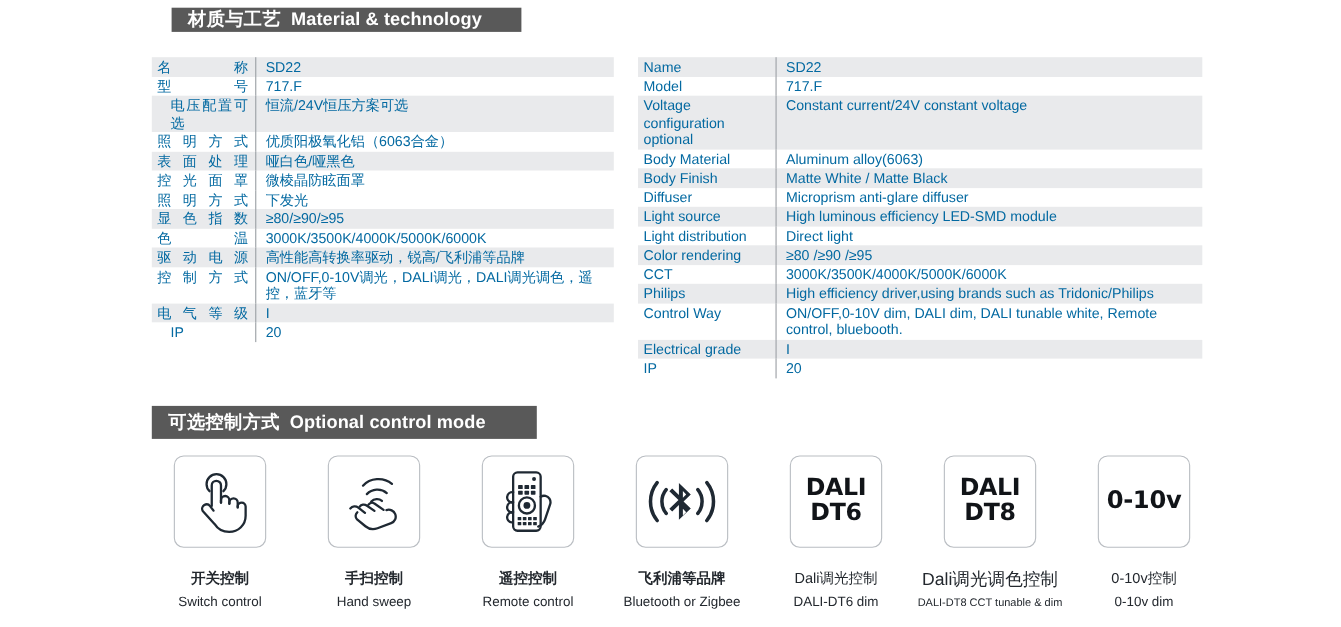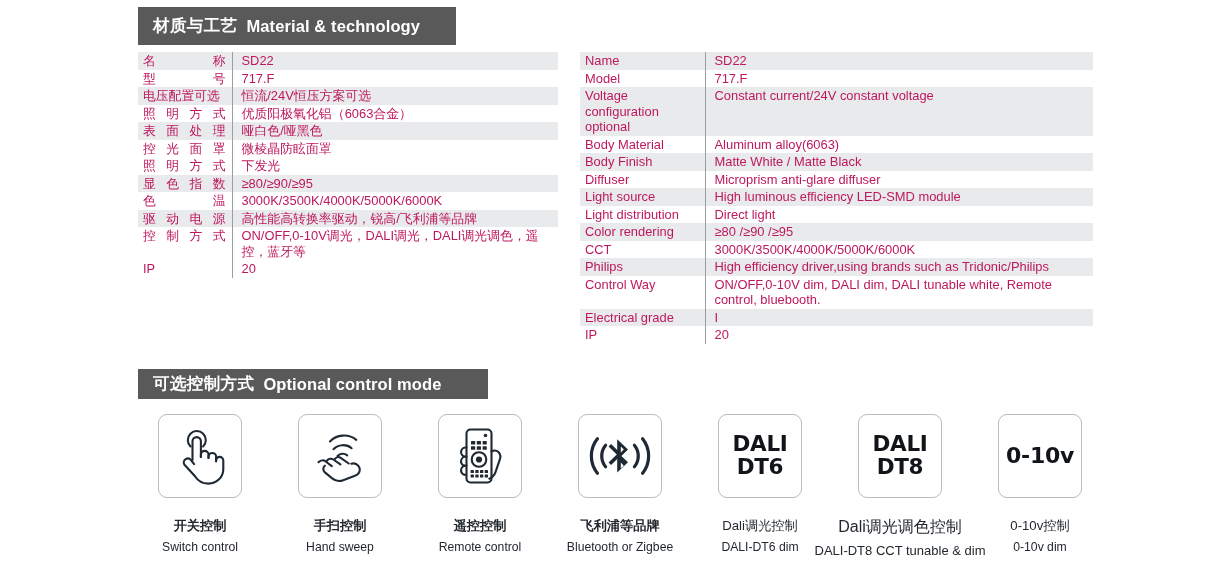--- a/index.html
+++ b/index.html
@@ -33,23 +33,23 @@
     letter-spacing: 0.4px;
   }
   .sh-en {
     font-size: 16.5px;
     font-weight: bold;
     margin-left: 9px;
     letter-spacing: 0.1px;
   }
 
   #header-material {
-    left: 138px;
+    left: 156px;
     top: 7px;
-    height: 38px;
+    height: 22px;
     width: 318px;
   }
   #header-control {
     left: 138px;
     top: 369px;
     height: 30px;
     width: 350px;
   }
 
   
@@ -69,21 +69,21 @@
   }
 
   .spec-table tr.shaded td {
     background: #e9eaec;
   }
   .spec-table td {
     padding: 1px 0 1px 0;
     vertical-align: top;
     line-height: 15.5px;
     font-size: 12.6px;
-    color: #be185d;
+    color: #0369a1;
   }
   .spec-table td.k {
     padding-left: 5px;
     padding-right: 6px;
   }
   .spec-table td.v {
     padding-left: 9px;
     border-left: 1px solid #9a9ea3;
   }
 
@@ -94,20 +94,21 @@
 
   
   .cn-key {
     display: block;
     text-align: justify;
     text-align-last: justify;
     font-size: 12.8px;
   }
   .cn-key.nospread {
     text-align-last: left;
+    margin-left: 12px;
   }
   #table-cn td.v { font-size: 12.9px; }
   #table-en td.k,
   #table-en td.v { font-size: 12.9px; }
   .en-key-wrap { display: block; }
   .en-key-justify {
     display: block;
     text-align: justify;
     text-align-last: justify;
   }
@@ -158,21 +159,21 @@
     text-align: right;
   }
   .mode-cn.thin { font-weight: normal; }
   .mode-cn.thin.small { font-size: 16px; }
   .mode-en {
     margin-top: 5px;
     font-size: 12.2px;
     color: #23282e;
     white-space: nowrap;
   }
-  .mode-en.tiny { font-size: 13px; }
+  .mode-en.tiny { font-size: 10px; }
 </style>
 </head>
 <body>
 
 <div class="section-header" id="header-material">
   <span class="sh-cn">材质与工艺</span>
   <span class="sh-en">Material &amp; technology</span>
 </div>
 
 <table class="spec-table" id="table-cn">
@@ -239,20 +240,26 @@
         <td class="k">
           <span class="cn-key">驱动电源</span>
         </td>
         <td class="v"><span>高性能高转换率驱动，锐高/飞利浦等品牌</span></td>
       </tr>
       <tr>
         <td class="k">
           <span class="cn-key">控制方式</span>
         </td>
         <td class="v"><span>ON/OFF,0-10V调光，DALI调光，DALI调光调色，遥控，蓝牙等</span></td>
+      </tr>
+      <tr class="shaded">
+        <td class="k">
+          <span class="cn-key">电气等级</span>
+        </td>
+        <td class="v"><span>I</span></td>
       </tr>
       <tr>
         <td class="k">
           <span class="cn-key nospread">IP</span>
         </td>
         <td class="v"><span>20</span></td>
       </tr>
     </tbody>
 </table>
 

